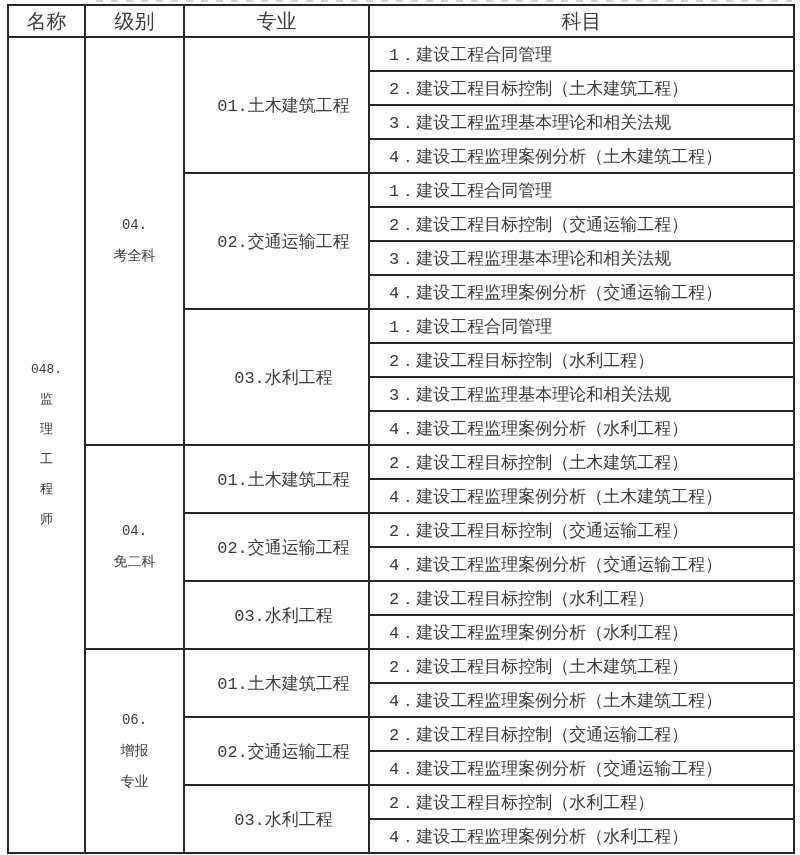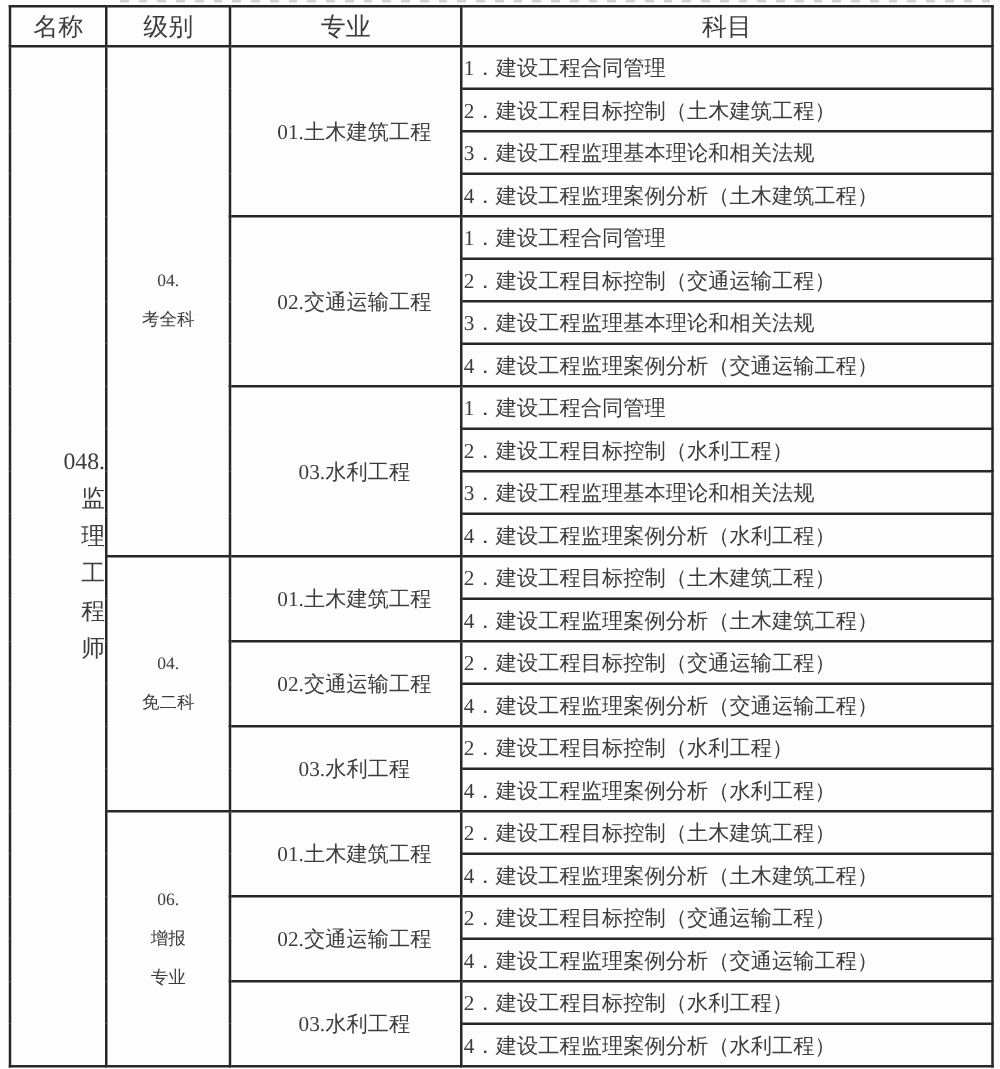--- a/index.html
+++ b/index.html
@@ -10,47 +10,47 @@
     color:#3b3b40;
     overflow:hidden;
   }
   .top-artifact{
     position:absolute;top:0;left:96px;width:696px;height:2px;
     background:repeating-linear-gradient(90deg,#c4c4c6 0 7px,transparent 7px 15px);
     opacity:.75;
   }
   table.exam{
     position:absolute;left:7px;top:4px;width:786px;
-    border-collapse:collapse;table-layout:fixed;
+    border-collapse:collapse;table-layout:fixed;font-family:Liberation Mono, monospace;
   }
   .exam th,.exam td{
     border:2px solid #27272b;
     padding:0;
     overflow:hidden;
   }
   .exam th{
     height:30px;font-size:20px;font-weight:400;text-align:center;
     vertical-align:middle;
   }
   tr.datarow{height:34px;}
   td.name{
-    text-align:right;vertical-align:middle;
-    font-size:19px;line-height:30px;
+    text-align:center;vertical-align:middle;
+    font-size:13px;line-height:30px;
   }
   td.level{
     text-align:center;vertical-align:middle;
     font-size:14px;line-height:31px;
   }
   td.spec{
     text-align:center;vertical-align:middle;
     font-size:17px;padding-left:14px;white-space:nowrap;
   }
   td.subject{
     text-align:left;vertical-align:middle;
-    font-size:17px;padding-left:1px;white-space:nowrap;
+    font-size:17px;padding-left:19px;white-space:nowrap;
   }
   .vline{display:block;}
 </style>
 </head>
 <body>
 
 <div class="top-artifact"></div>
 
 <table class="exam">
   <colgroup>

